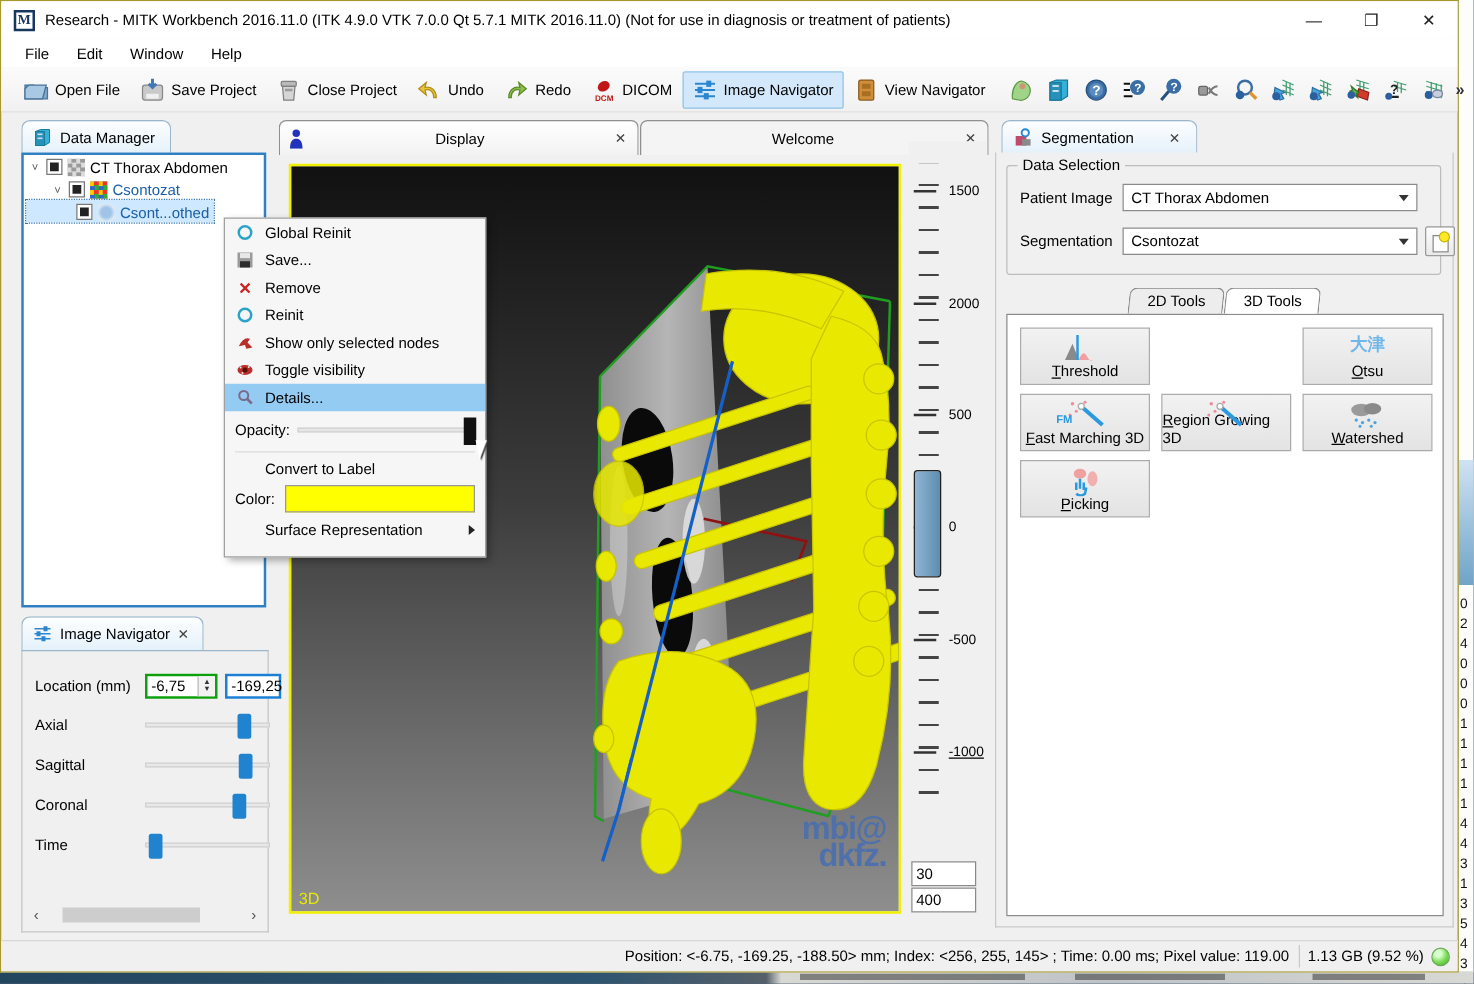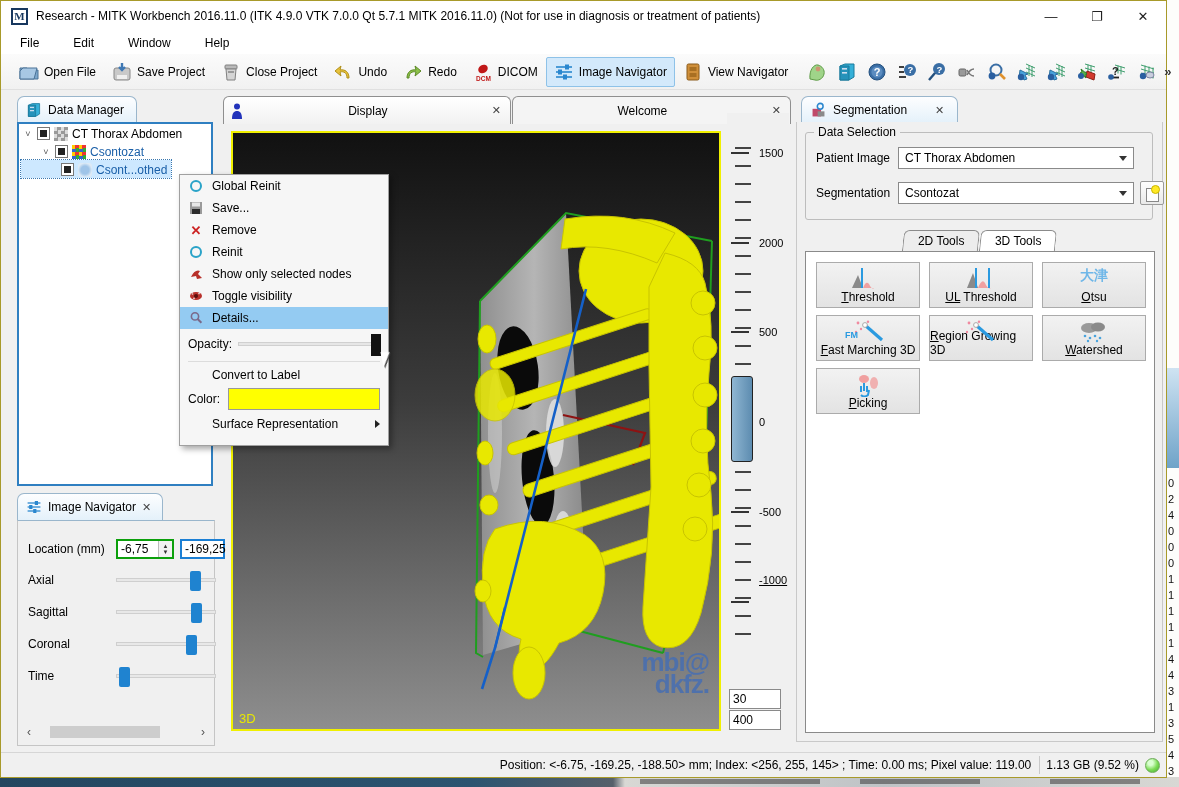--- a/index.html
+++ b/index.html
@@ -23,21 +23,21 @@
   .titlebar { position:absolute; left:0; top:0; width:100%; height:30px; background:#fff;
          display:flex; align-items:center; padding-left:10px; }
   .app-icon { width:17px; height:17px; border:2px solid #17375e; color:#17375e; font-weight:bold;
          font-size:11px; display:flex; align-items:center; justify-content:center;
          font-family:"Liberation Serif",serif; background:#fff; }
   .title-text { margin-left:8px; font-size:12px; }
   .win-controls { position:absolute; right:0; top:0; height:30px; display:flex; }
   .win-btn { width:46px; height:30px; display:flex; align-items:center; justify-content:center;
          font-size:13px; color:#222; cursor:default; }
   .menubar { position:absolute; left:0; top:30px; width:100%; height:23px; background:#fff;
-         display:flex; align-items:center; gap:16px; padding-left:10px; }
+         display:flex; align-items:center; gap:4px; padding-left:10px; }
   .menu-item { padding:3px 9px; font-size:12px; }
 
   
   .toolbar { position:absolute; left:0; top:53px; width:100%; height:36px;
          background:linear-gradient(#fbfbfb,#f1f1f1); border-bottom:1px solid #e0e0e0;
          display:flex; align-items:center; padding-left:4px; }
   .grip { width:6px; height:24px; margin:0 3px;
          background:repeating-linear-gradient(#0000 0 2px,#c9c9c9 2px 4px); }
   .tb-btn { display:flex; align-items:center; gap:5px; padding:4px 7px; font-size:12px;
          border:1px solid transparent; border-radius:2px; white-space:nowrap; }
@@ -581,21 +581,21 @@
       <div class="tlabel" style="top:40px;">1500</div>
     <div class="majortick" style="top:129px;"></div>
       <div class="tlabel" style="top:130px;">2000</div>
     <div class="majortick" style="top:218px;"></div>
       <div class="tlabel" style="top:219px;">500</div>
     <div class="majortick" style="top:308px;"></div>
       <div class="tlabel" style="top:309px;">0</div>
     <div class="majortick" style="top:398px;"></div>
       <div class="tlabel" style="top:399px;">-500</div>
     <div class="majortick" style="top:488px;"></div>
-      <div class="tlabel" style="top:467px;text-decoration:underline;">-1000</div>
+      <div class="tlabel" style="top:489px;text-decoration:underline;">-1000</div>
     <div class="range"></div>
     <div class="lwbox" style="top:576px;">30</div>
     <div class="lwbox" style="top:597px;">400</div>
   </div>
 
   <div class="ptab" style="left:800px; top:95px; padding-right:14px;">
     <svg width="17" height="17" viewBox="0 0 20 20">
       <rect x="3" y="8" width="10" height="9" fill="#c04a6a"></rect>
       <rect x="9" y="11" width="8" height="6" fill="#8a8a8a"></rect>
       <circle cx="12" cy="5" r="3.4" fill="none" stroke="#2a87cf" stroke-width="1.8"></circle>
@@ -630,31 +630,20 @@
 
       <div class="toolbtn" style="left:10px; top:10px;">
         <span class="ticon">
           <svg width="36" height="22" viewBox="0 0 36 22">
             <path d="M2 21 L8 8 13 21z" fill="#8a8a8a"></path>
               <path d="M13 21 q3-8 6-4 q3 6 5 4z" fill="#f0a0a0"></path>
             <line x1="12" y1="1" x2="12" y2="21" stroke="#2a9ae0" stroke-width="2"></line>
           </svg>
         </span>
         <span><u>T</u><span>hreshold</span></span>
-      </div>
-      <div class="toolbtn" style="left:123px; top:10px;">
-        <span class="ticon">
-          <svg width="36" height="22" viewBox="0 0 36 22">
-            <path d="M4 21 L10 6 15 21z" fill="#8a8a8a"></path>
-              <path d="M15 21 q4-10 7-5 q3 7 6 5z" fill="#f0a0a0"></path>
-            <line x1="13" y1="1" x2="13" y2="21" stroke="#2a9ae0" stroke-width="2"></line>
-            <line x1="26" y1="1" x2="26" y2="21" stroke="#2a9ae0" stroke-width="2"></line>
-          </svg>
-        </span>
-        <span><u>UL</u><span> Threshold</span></span>
       </div>
       <div class="toolbtn" style="left:236px; top:10px;">
         <span class="ticon otsu-txt">大津</span>
         <span><u>O</u><span>tsu</span></span>
       </div>
 
       <div class="toolbtn" style="left:10px; top:63px;">
         <span class="ticon">
           <svg width="40" height="24" viewBox="0 0 40 24">
             <line x1="18" y1="6" x2="34" y2="20" stroke="#2a9ae0" stroke-width="3.2"></line>

